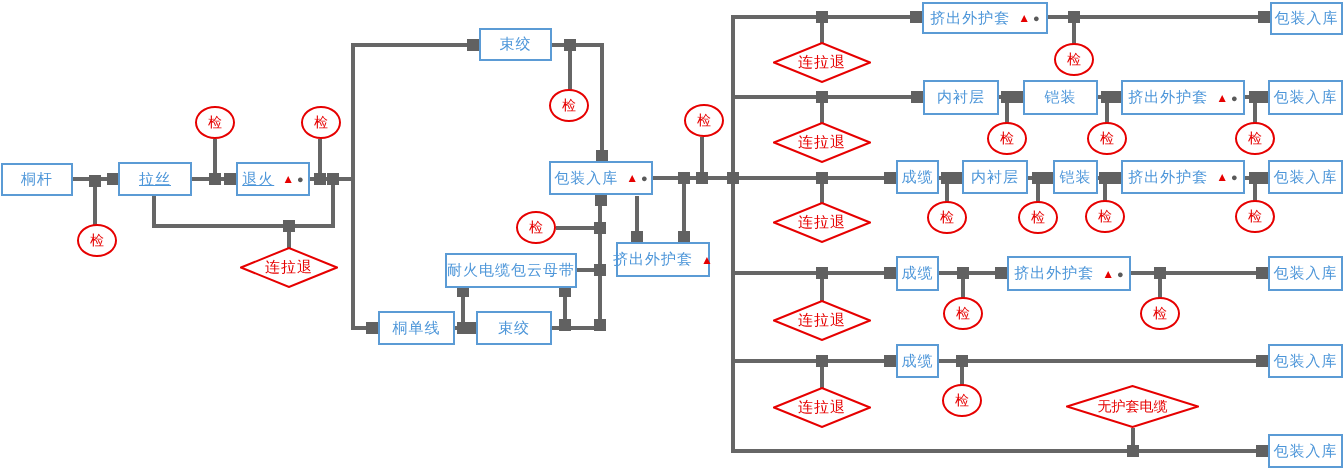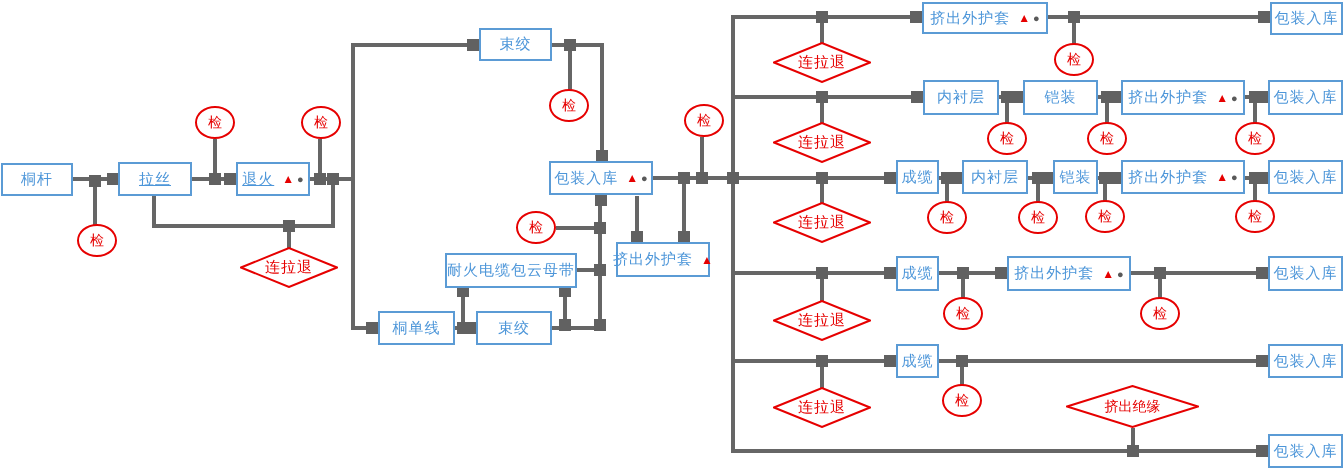--- a/index.html
+++ b/index.html
@@ -282,21 +282,21 @@
     <div class="dia" style="left: 773px; top: 387px; width: 98px; height: 41px;">
       <svg width="98" height="41">
         <polygon points="1,20.5 49,1 97,20.5 49,40" fill="#ffffff" stroke="#E60000" stroke-width="2"></polygon>
       </svg>
       <div class="dlbl">连拉退</div>
     </div>
     <div class="dia small" style="left: 1066px; top: 385px; width: 133px; height: 43px;">
       <svg width="133" height="43">
         <polygon points="1,21.5 66.5,1 132,21.5 66.5,42" fill="#ffffff" stroke="#E60000" stroke-width="2"></polygon>
       </svg>
-      <div class="dlbl">挤出绝缘</div>
+      <div class="dlbl">无护套电缆</div>
     </div>
     <div class="insp" style="left: 77px; top: 224px; width: 40px; height: 33px;">检</div>
     <div class="insp" style="left: 195px; top: 106px; width: 40px; height: 33px;">检</div>
     <div class="insp" style="left: 301px; top: 106px; width: 40px; height: 33px;">检</div>
     <div class="insp" style="left: 549px; top: 89px; width: 40px; height: 33px;">检</div>
     <div class="insp" style="left: 684px; top: 104px; width: 40px; height: 33px;">检</div>
     <div class="insp" style="left: 516px; top: 211px; width: 40px; height: 33px;">检</div>
     <div class="insp" style="left: 1054px; top: 43px; width: 40px; height: 33px;">检</div>
     <div class="insp" style="left: 987px; top: 122px; width: 40px; height: 33px;">检</div>
     <div class="insp" style="left: 1087px; top: 122px; width: 40px; height: 33px;">检</div>

